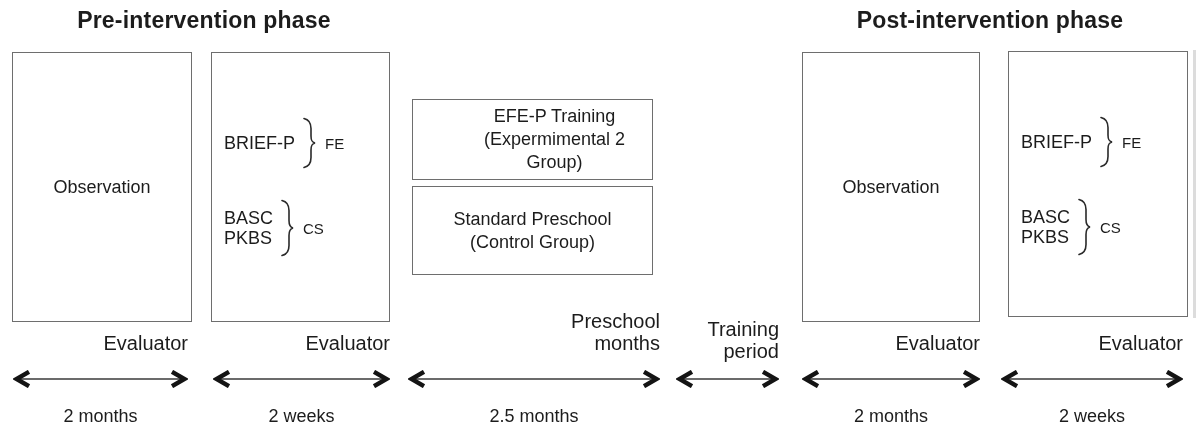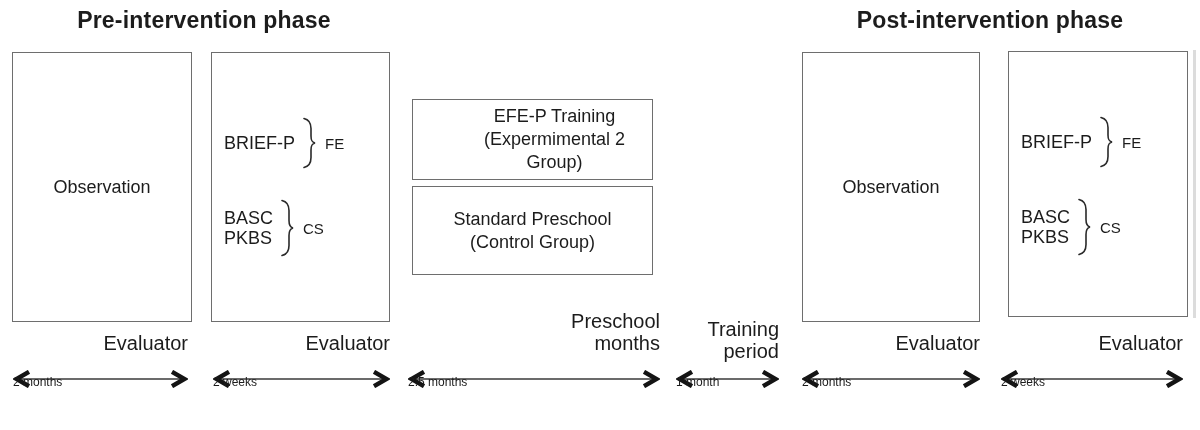--- a/index.html
+++ b/index.html
@@ -29,21 +29,21 @@
   .mcode{font-size:15px;margin-left:9px;}
   .segment{position:absolute;top:302px;height:126px;}
   .actor{
     position:absolute;left:0;right:0;bottom:74px;text-align:right;
     font-size:20px;line-height:22px;
   }
   .actor.low{bottom:66px;}
   .arrow{position:absolute;left:0;top:68px;display:block;}
   .arrow line{stroke:#3a3a3a;stroke-width:1.4;}
   .arrow path{stroke:#141414;stroke-width:4.4;fill:none;stroke-linejoin:miter;}
-  .duration{position:absolute;left:0;right:0;top:73px;font-size:12px;}
+  .duration{position:absolute;left:0;right:0;top:104px;text-align:center;font-size:18px;}
   .edge-artifact{position:absolute;left:1193px;top:50px;width:3px;height:268px;background:#dcdcdc;}
 </style>
 </head>
 <body>
 
 <div class="figure">
 
   <div class="phase-title pre">Pre-intervention phase</div>
   <div class="phase-title post">Post-intervention phase</div>
 
@@ -140,21 +140,20 @@
   <div class="segment" style="left:676px;width:103px;">
     <div class="actor low">
       <span style="display:block;">Training</span>
       <span style="display:block;">period</span>
     </div>
     <svg class="arrow" width="103" height="18">
       <line x1="2.5" y1="9" x2="100.5" y2="9"></line>
       <path d="M16,1.8 L3.5,9 L16,16.2"></path>
       <path d="M87,1.8 L99.5,9 L87,16.2"></path>
     </svg>
-    <div class="duration">1 month</div>
   </div>
 
   <div class="segment" style="left:802px;width:178px;">
     <div class="actor">Evaluator</div>
     <svg class="arrow" width="178" height="18">
       <line x1="2.5" y1="9" x2="175.5" y2="9"></line>
       <path d="M16,1.8 L3.5,9 L16,16.2"></path>
       <path d="M162,1.8 L174.5,9 L162,16.2"></path>
     </svg>
     <div class="duration">2 months</div>

